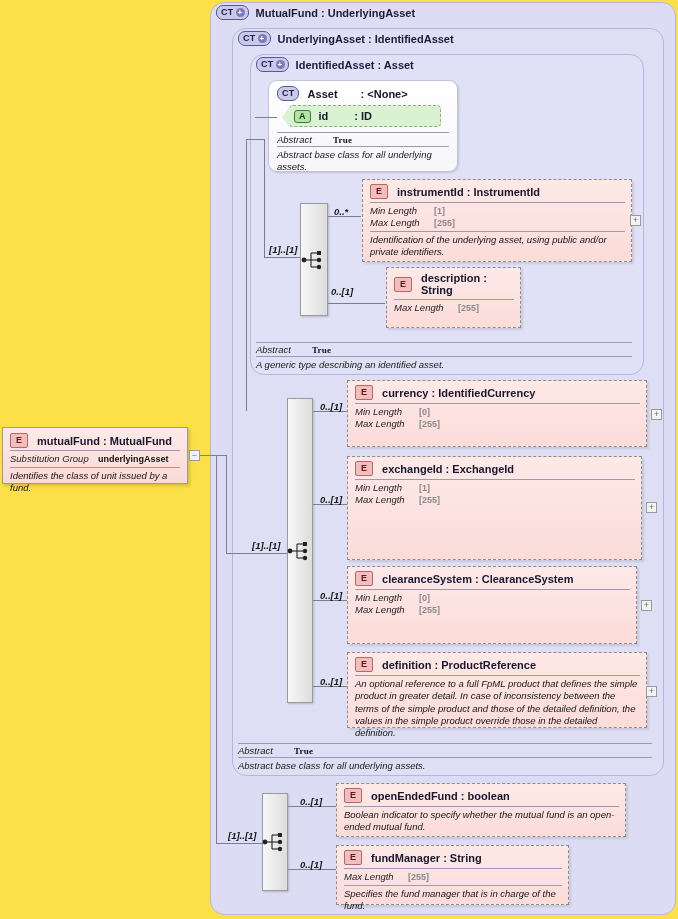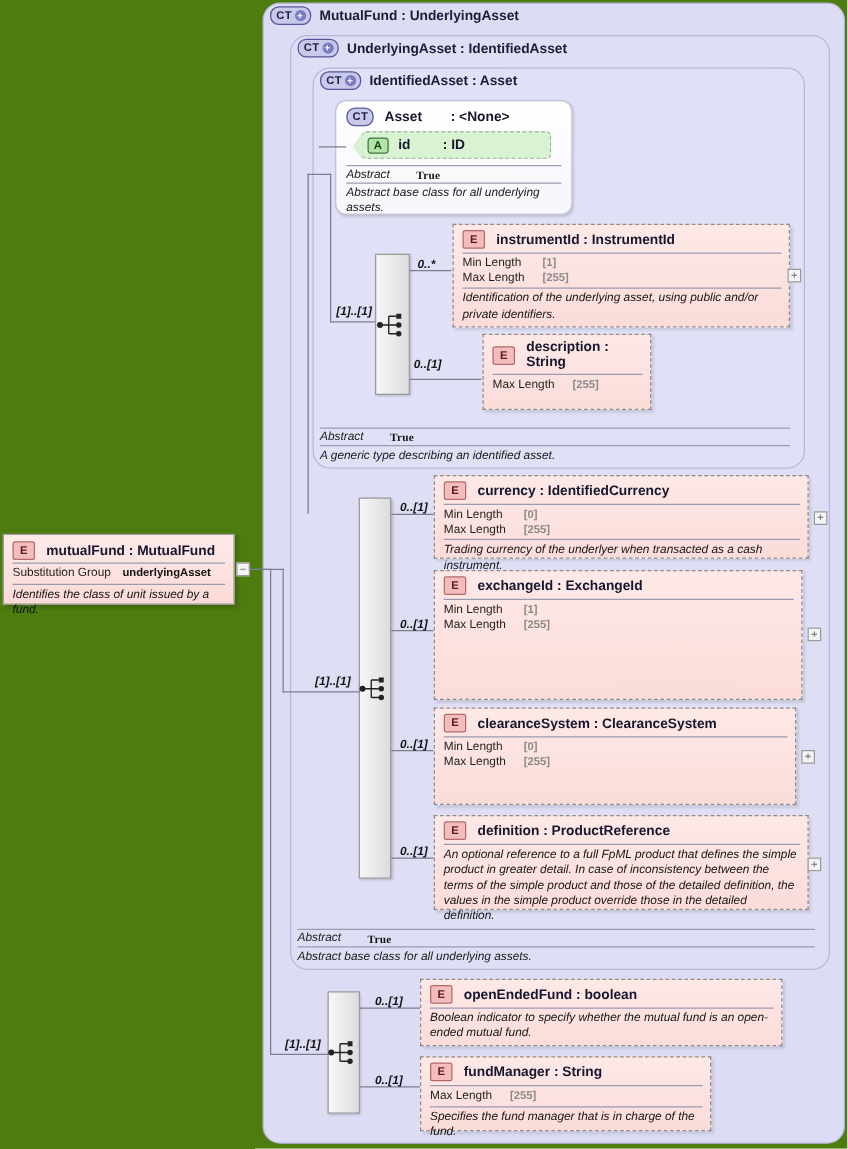--- a/index.html
+++ b/index.html
@@ -5,21 +5,21 @@
   * { box-sizing: border-box; }
   html, body {
     margin: 0; padding: 0;
     background: #ffffff;
     font-family: "Liberation Sans", sans-serif;
   }
   #root {
     position: relative;
     width: 678px;
     height: 919px;
-    background: #4d7c0f;
+    background: #fde047;
     overflow: hidden;
   }
 
   
   .ct-box {
     position: absolute;
     background: #dcdcf4;
     border: 1px solid #b6b6dd;
     border-radius: 14px;
   }
@@ -173,21 +173,21 @@
     color: #5a1d1d;
     font-size: 9px;
     font-weight: bold;
     border-radius: 2px;
     padding: 2px 5px;
     line-height: 1;
   }
   .el-title { font-size: 11px; font-weight: bold; color: #16162e; }
   .el-facets { border-top: 1px solid #9a9ab0; padding-top: 2px; margin-top: 1px; }
   .el-facets .frow { display: flex; align-items: baseline; line-height: 1.22; }
-  .el-facets .fk { font-size: 9.5px; color: #1d1d1d; min-width: 64px; }
+  .el-facets .fk { font-size: 9.5px; font-style: italic; color: #1d1d1d; min-width: 64px; }
   .el-facets .fv { font-size: 9px; color: #8a8a8a; font-weight: bold; }
   .el-doc {
     border-top: 1px solid #9a9ab0;
     margin-top: 2px;
     padding-top: 2px;
     font-size: 9.5px;
     font-style: italic;
     color: #151515;
     line-height: 1.3;
   }
@@ -405,21 +405,20 @@
     <div class="el-facets">
       <div class="frow">
           <span class="fk">Min Length</span>
           <span class="fv">[0]</span>
         </div>
       <div class="frow">
           <span class="fk">Max Length</span>
           <span class="fv">[255]</span>
         </div>
     </div>
-    <div class="el-doc">Trading currency of the underlyer when transacted as a cash instrument.</div>
   </div>
   <div class="exp" style="left:651px; top:409px;">+</div>
 
   <div class="el-box" style="left:347px; top:456px; width:295px; height:104px;">
     <div class="el-head">
       <span class="el-badge">E</span>
       <span class="el-title">exchangeId : ExchangeId</span>
     </div>
     <div class="el-facets">
       <div class="frow">

